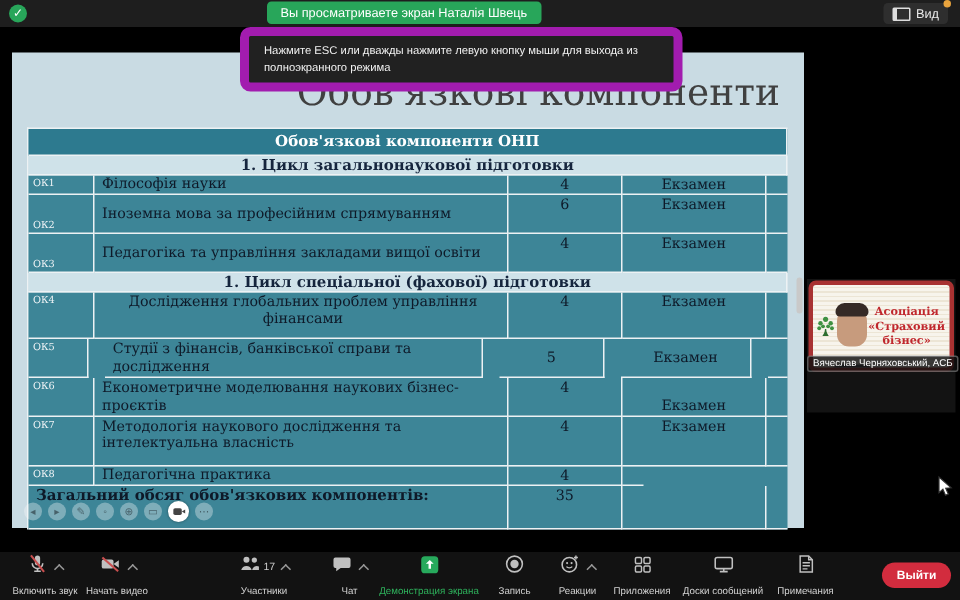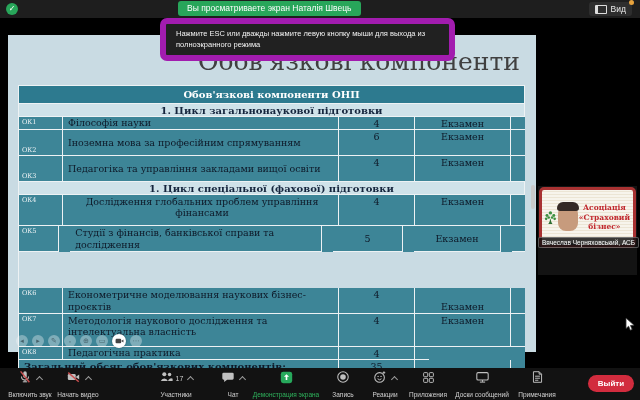--- a/index.html
+++ b/index.html
@@ -152,21 +152,21 @@
       </div>
       <div class="trow course" style="height: 26px; gap: 11px;">
         <div class="cell col-code v-top">
           <span class="code-text">ОК5</span>
         </div>
         <div class="cell col-name v-center">Студії з фінансів, банківської справи та дослідження</div>
         <div class="cell col-cred v-center">5</div>
         <div class="cell col-exam v-center">Екзамен</div>
         <div class="cell col-extra"></div>
       </div>
-      <div class="trow course" style="height: 26px; margin-top: 36px;">
+      <div class="trow course" style="height: 26px;">
         <div class="cell col-code v-top">
           <span class="code-text">ОК6</span>
         </div>
         <div class="cell col-name v-center">Економетричне моделювання наукових бізнес-проєктів</div>
         <div class="cell col-cred v-top">4</div>
         <div class="cell col-exam v-bottom">Екзамен</div>
         <div class="cell col-extra"></div>
       </div>
       <div class="trow course" style="height: 33px;">
         <div class="cell col-code v-top">

